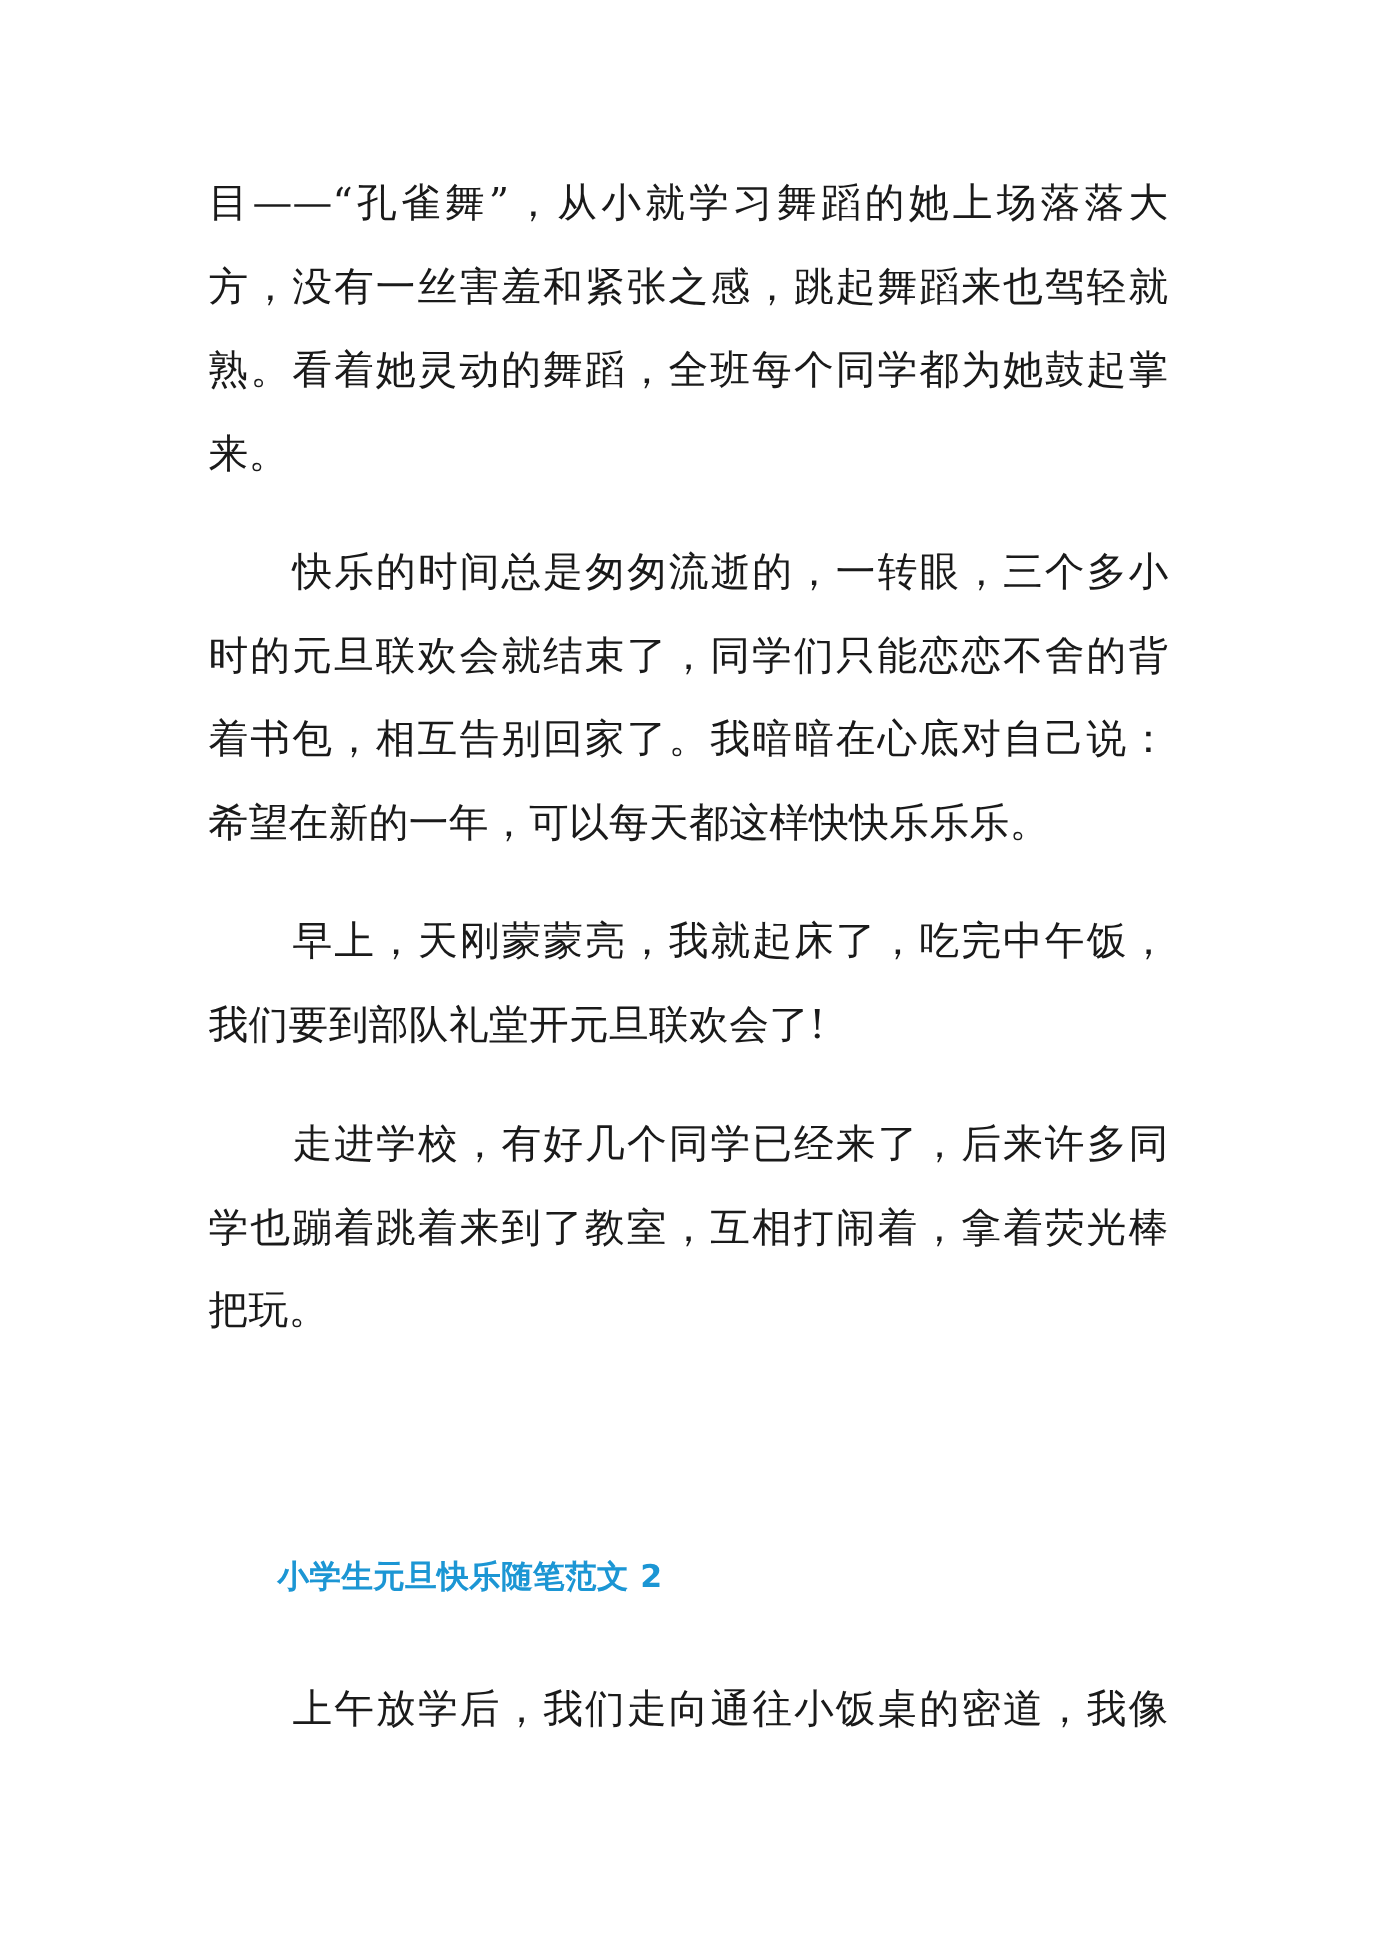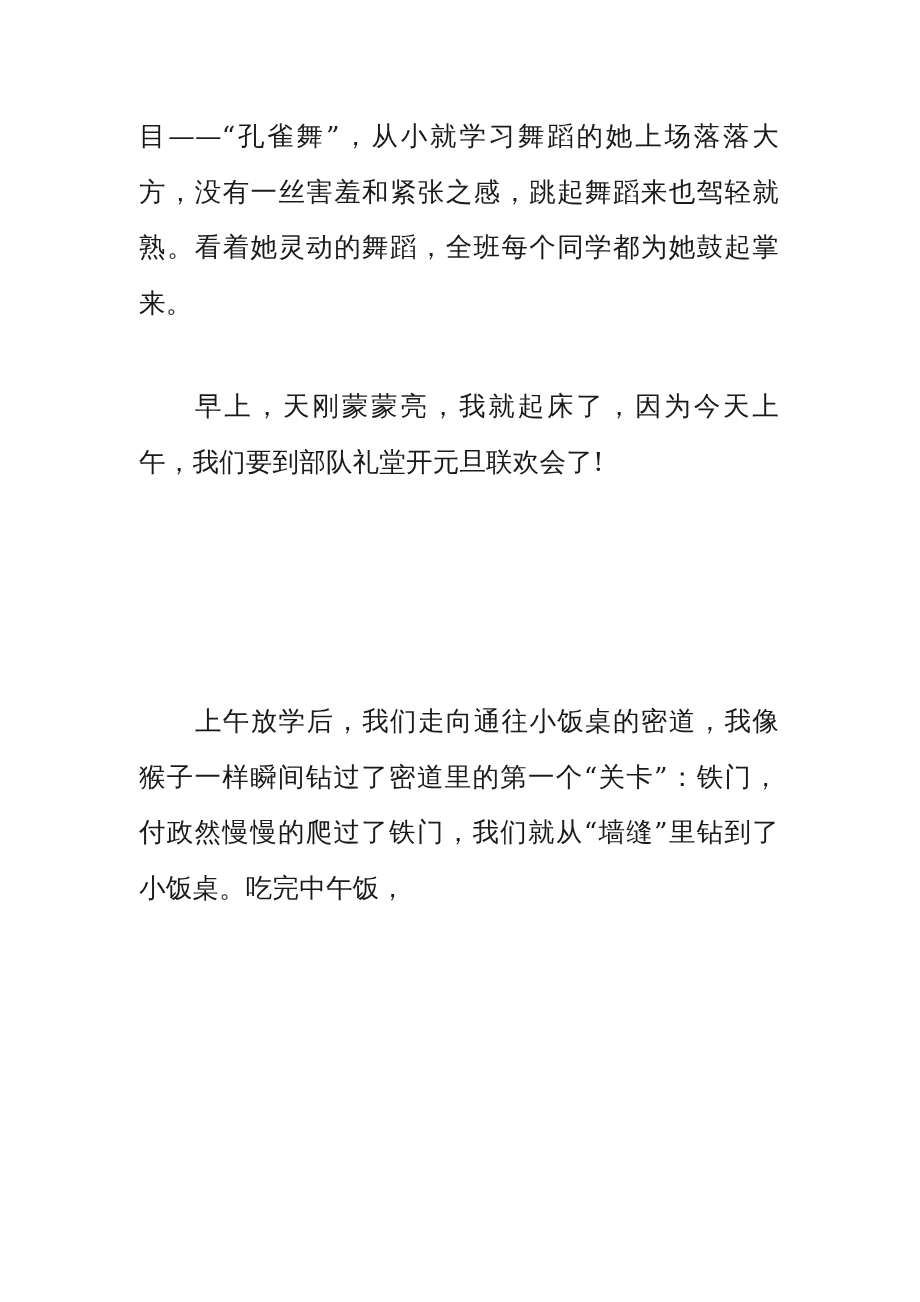--- a/index.html
+++ b/index.html
@@ -64,33 +64,36 @@
 </head>
 <body>
 
 <div class="page">
   <div class="content">
 
     <p class="para">目——“孔雀舞”，从小就学习舞蹈的她上场落落大方，没有一丝害羞和紧张之感，跳起舞蹈来也驾轻就熟。看着她灵动的舞蹈，全班每个同学都为她鼓起掌来。</p>
 
     <div class="gap-md"></div>
 
+    <p class="para indent">快乐的时间总是匆匆流逝的，一转眼，三个多小时的元旦联欢会就结束了，同学们只能恋恋不舍的背着书包，相互告别回家了。我暗暗在心底对自己说：希望在新的一年，可以每天都这样快快乐乐乐。</p>
 
     <div class="gap-md"></div>
 
-    <p class="para indent">早上，天刚蒙蒙亮，我就起床了，因为今天上午，我们要到部队礼堂开元旦联欢会了!</p>
+    <p class="para indent">早上，天刚蒙蒙亮，我就起床了，吃完中午饭，我们要到部队礼堂开元旦联欢会了!</p>
 
     <div class="gap-md"></div>
 
+    <p class="para indent">走进学校，有好几个同学已经来了，后来许多同学也蹦着跳着来到了教室，互相打闹着，拿着荧光棒把玩。</p>
 
     <div class="gap-md"></div>
 
 
     <div class="gap-xl"></div>
 
+    <h2 class="heading">小学生元旦快乐随笔范文 2</h2>
 
     <div class="gap-after-heading"></div>
 
 
     <div class="gap-md"></div>
 
     <p class="para indent">上午放学后，我们走向通往小饭桌的密道，我像猴子一样瞬间钻过了密道里的第一个“关卡”：铁门，付政然慢慢的爬过了铁门，我们就从“墙缝”里钻到了小饭桌。吃完中午饭，</p>
 
   </div>
 </div>

